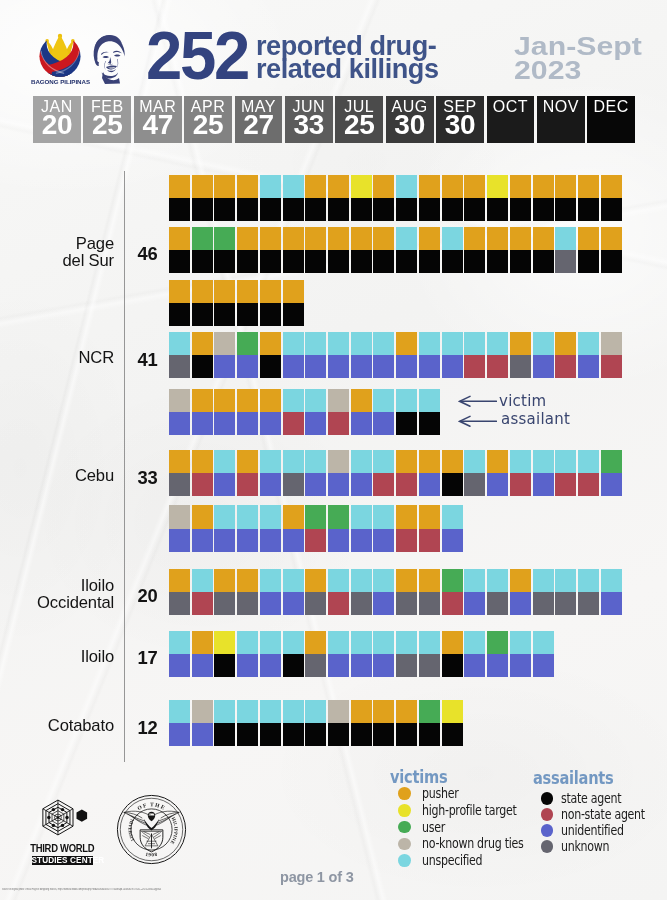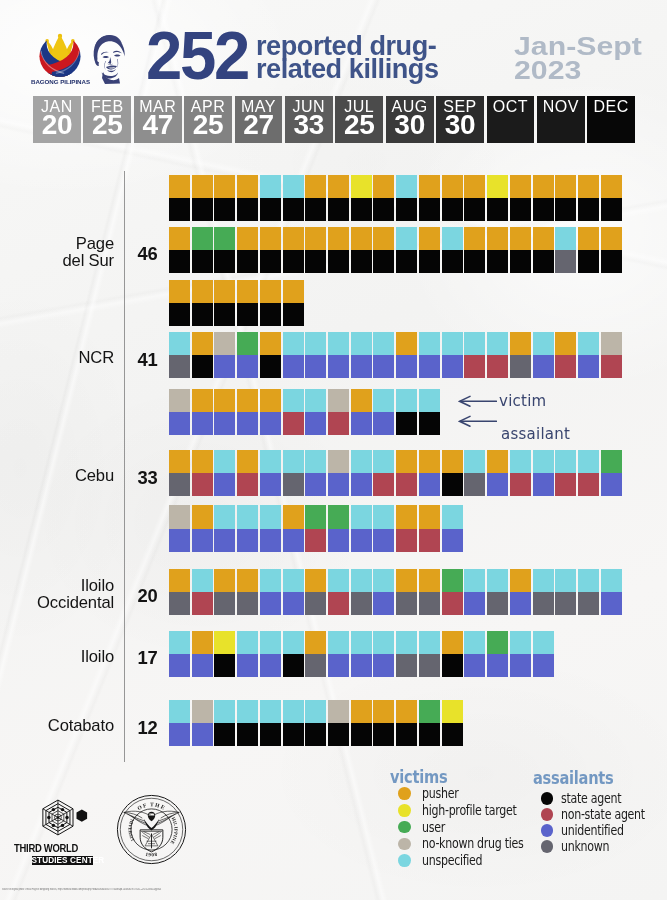--- a/index.html
+++ b/index.html
@@ -69,21 +69,21 @@
   font-family:"DejaVu Sans",sans-serif;letter-spacing:-.3px;
   transform:scaleX(.86);transform-origin:0 50%;}
 .lgitem{position:absolute;left:0;top:0;}
 .lgdot{position:absolute;width:12.8px;height:12.8px;border-radius:50%;}
 .lglabel{position:absolute;font-size:13.8px;color:#1c1c1c;
   font-family:"DejaVu Sans",sans-serif;white-space:nowrap;line-height:17px;
   letter-spacing:-.35px;transform:scaleX(.80);transform-origin:0 50%;}
 
 
 #twsc{left:39px;top:795px;width:50px;height:45px;}
-#twsc-text{left:2px;top:842.5px;width:120.5px;text-align:left;}
+#twsc-text{left:2px;top:842.5px;width:120.5px;text-align:center;}
 #twsc-l1{font-size:11.8px;font-weight:bold;color:#111;letter-spacing:-.35px;line-height:11.5px;
   white-space:nowrap;transform:scaleX(.80);transform-origin:50% 50%;}
 #twsc-l2{font-size:8.2px;font-weight:bold;color:#fff;background:#111;
   letter-spacing:.1px;line-height:9.6px;margin-top:1.6px;white-space:nowrap;
   width:61.5px;margin-left:auto;margin-right:auto;
   transform:scaleX(1);transform-origin:50% 50%;}
 #upseal{left:115.5px;top:793.5px;width:71px;height:71px;}
 #page-label{left:280px;top:869px;width:160px;text-align:left;
   font-size:14.5px;font-weight:bold;color:#8e96a3;letter-spacing:-.2px;}
 #credit{left:2px;top:888.2px;width:300px;font-size:2.6px;color:#6e6e6e;
@@ -615,21 +615,21 @@
 
   <div style="left:458px;top:393.5px;width:39px;height:15px"><svg viewBox="0 0 39 15" width="39" height="15">
  <path d="M2.2 7.3 L38.5 7.3" stroke="#39456f" stroke-width="1.5" fill="none" stroke-linecap="round"></path>
  <path d="M12 2.4 L1.6 7.3 L12 12.2" stroke="#39456f" stroke-width="1.5" fill="none" stroke-linecap="round" stroke-linejoin="miter"></path>
 </svg></div>
   <div class="anno" style="left:499px;top:393.5px">victim</div>
   <div style="left:458px;top:413.5px;width:39px;height:15px"><svg viewBox="0 0 39 15" width="39" height="15">
  <path d="M2.2 7.3 L38.5 7.3" stroke="#39456f" stroke-width="1.5" fill="none" stroke-linecap="round"></path>
  <path d="M12 2.4 L1.6 7.3 L12 12.2" stroke="#39456f" stroke-width="1.5" fill="none" stroke-linecap="round" stroke-linejoin="miter"></path>
 </svg></div>
-  <div class="anno" style="left:501px;top:427px">assailant</div>
+  <div class="anno" style="left:501px;top:412px">assailant</div>
 
   <div id="legend">
     <div class="lgcol">
       <div class="lgtitle" style="left:1.5px;top:0px">victims</div>
       <div class="lgitem">
           <span class="lgdot" style="left:9.8px;top:20.1px;background:#e0a11c"></span>
           <span class="lglabel" style="left:33.5px;top:17.9px">pusher</span>
         </div>
       <div class="lgitem">
           <span class="lgdot" style="left:9.8px;top:36.9px;background:#e8e22a"></span>
@@ -740,14 +740,15 @@
    <rect x="35.2" y="52" width="29.6" height="0.9"></rect>
    <g stroke="#161616" stroke-width="0.8" fill="none">
      <path d="M50 56.5 L41 73 L59 73 Z"></path>
      <path d="M37 54 L47 61 M63 54 L53 61 M37 58.5 L45.5 63 M63 58.5 L54.5 63"></path>
      <path d="M39 53 L48 57 M61 53 L52 57"></path>
      <path d="M43 66.5 L57 66.5 M45 70 L55 70"></path>
    </g>
    <rect x="49.3" y="55.5" width="1.3" height="21"></rect>
  </g>
 </svg></div>
+  <div id="page-label">page 1 of 3</div>
   <div id="credit">Source of original photo: Official Page of Bongbong Marcos, https://www.facebook.com/photo.php?fbid=603080005077778&amp;set=pb.100064079373131.-2207520000.&amp;type=3</div>
 </div>
 
 </body></html>

